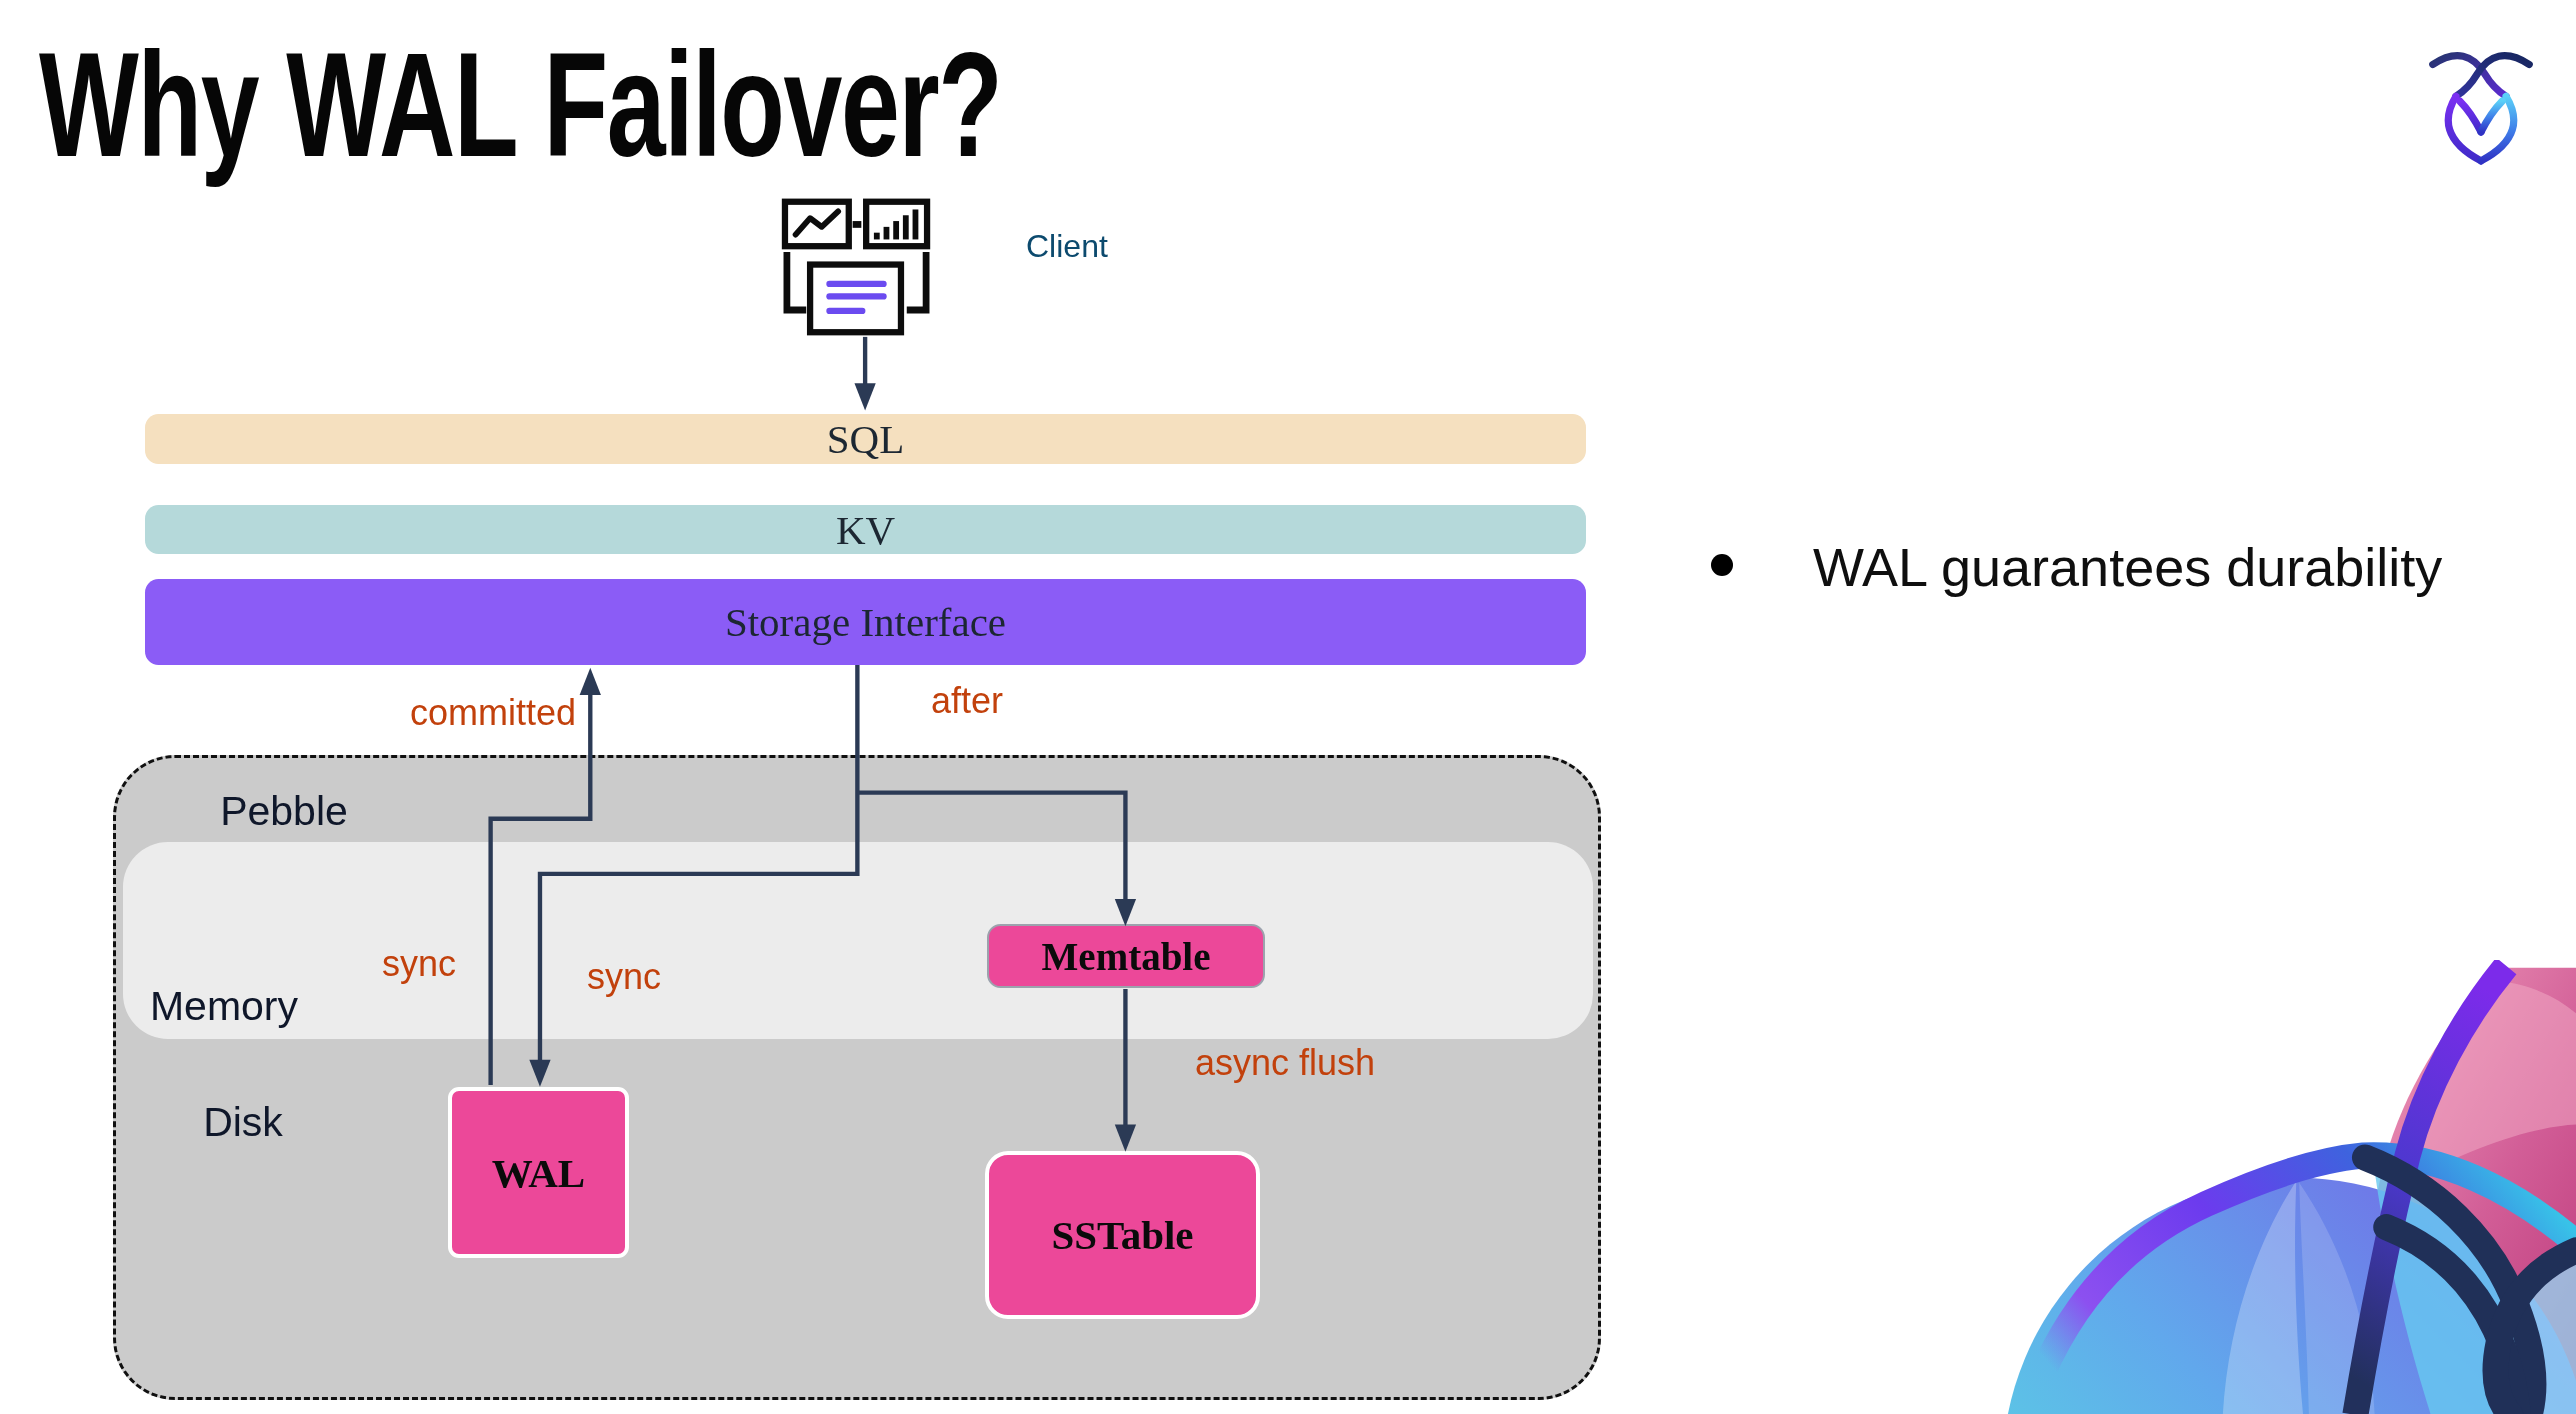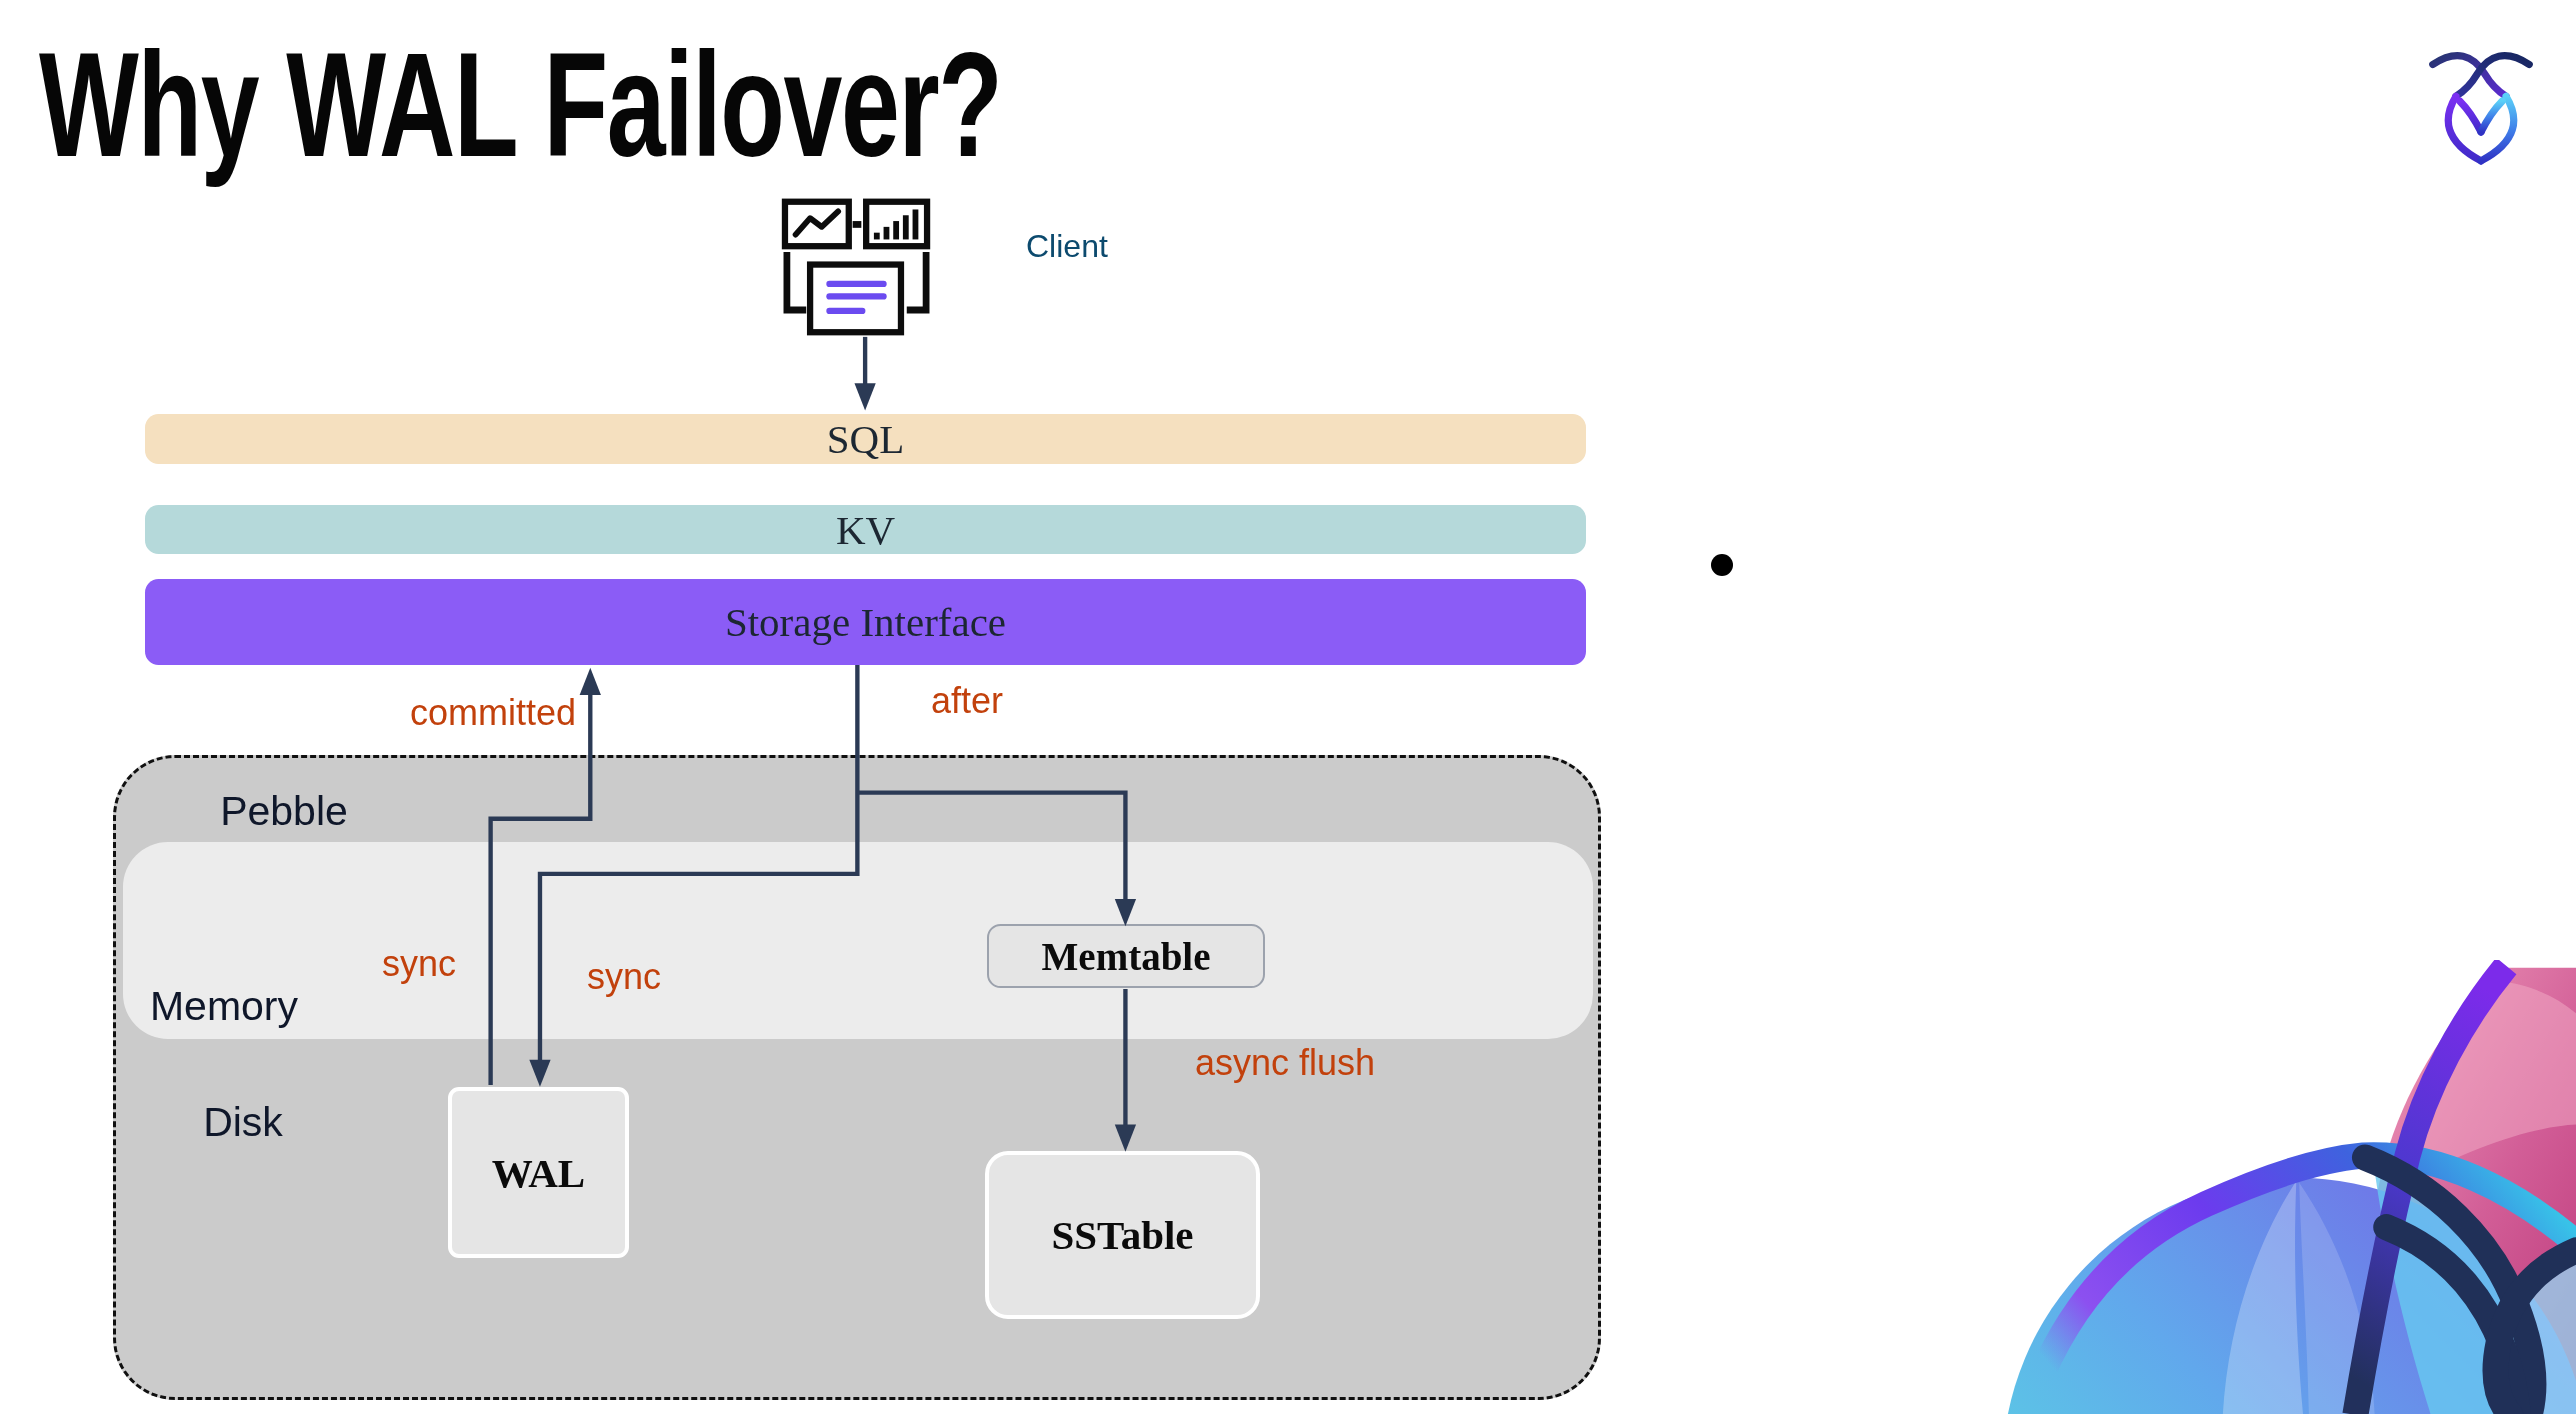--- a/index.html
+++ b/index.html
@@ -42,21 +42,21 @@
     background:#ECECEC;border-radius:45px;
   }
   .region-label{
     position:absolute;transform:translate(-50%,-50%);
     font-family:Liberation Sans, sans-serif;font-size:41px;color:#0f172a;white-space:nowrap;
   }
 
   
   .node{
     position:absolute;display:flex;align-items:center;justify-content:center;
-    background:#e5e5e5;font-family:"Liberation Serif", serif;font-weight:bold;color:#0b0b0b;
+    background:#ec4899;font-family:"Liberation Serif", serif;font-weight:bold;color:#0b0b0b;
     box-sizing:border-box;
   }
   #node-wal{left:448px;top:1087px;width:181px;height:171px;border:4.8px solid #ffffff;border-radius:11px;font-size:41px;}
   #node-memtable{left:987px;top:924px;width:278px;height:64px;border:2.9px solid #9CA2AD;border-radius:13.5px;font-size:39px;}
   #node-sstable{left:985px;top:1151px;width:275px;height:168px;border:4.8px solid #ffffff;border-radius:23px;font-size:41px;}
 
   
   #bullets{position:absolute;left:1711px;top:537px;width:813px;list-style:none;margin:0;padding:0;}
   #bullets li{display:flex;font-size:54px;line-height:61px;color:#0f0f0f;}
   #bullets li + li{margin-top:50px;}
@@ -196,20 +196,21 @@
 
 <div class="edge-label" style="left:493px;top:713px;">committed</div>
 <div class="edge-label" style="left:967px;top:701px;">after</div>
 <div class="edge-label" style="left:419px;top:964px;">sync</div>
 <div class="edge-label" style="left:624px;top:977px;">sync</div>
 <div class="edge-label" style="left:1285px;top:1063px;">async flush</div>
 
 <ul id="bullets">
   <li>
     <span class="dot"></span>
+    <span class="bullet-text">WAL guarantees durability</span>
   </li>
 </ul>
 
 <svg id="brand-art" width="600" height="455" viewBox="0 0 620 470">
   <defs>
     <linearGradient id="gPink" x1="0.1" y1="0" x2="0.9" y2="1">
       <stop offset="0" stop-color="#EE9ABA"></stop>
         <stop offset="0.55" stop-color="#D25E97"></stop>
         <stop offset="1" stop-color="#BE3B7C"></stop>
     </linearGradient>

